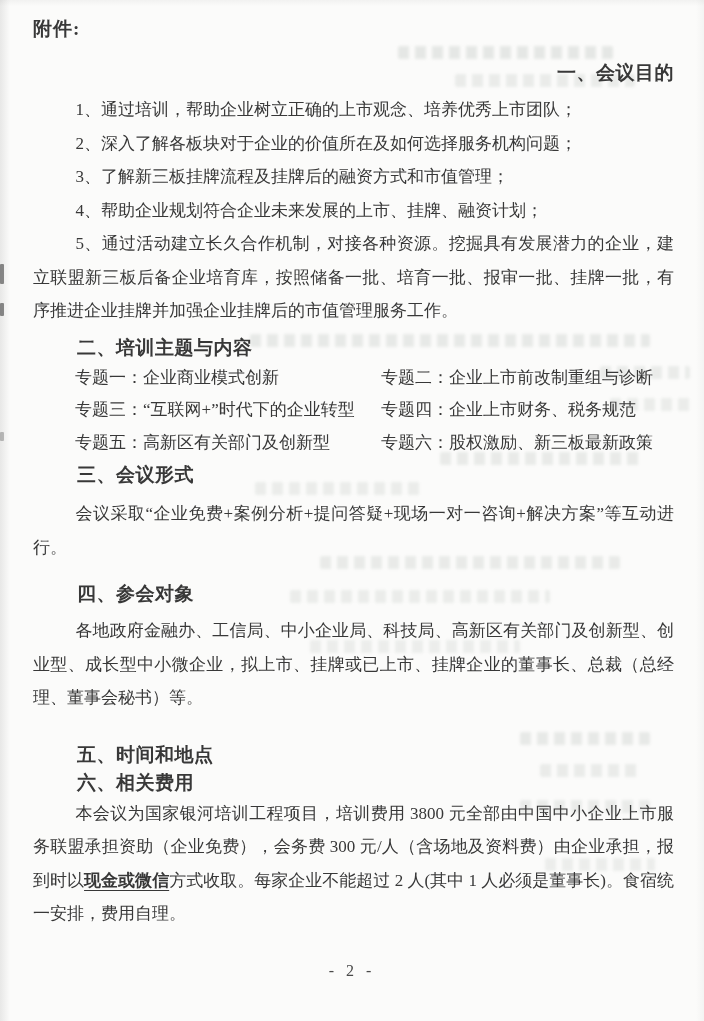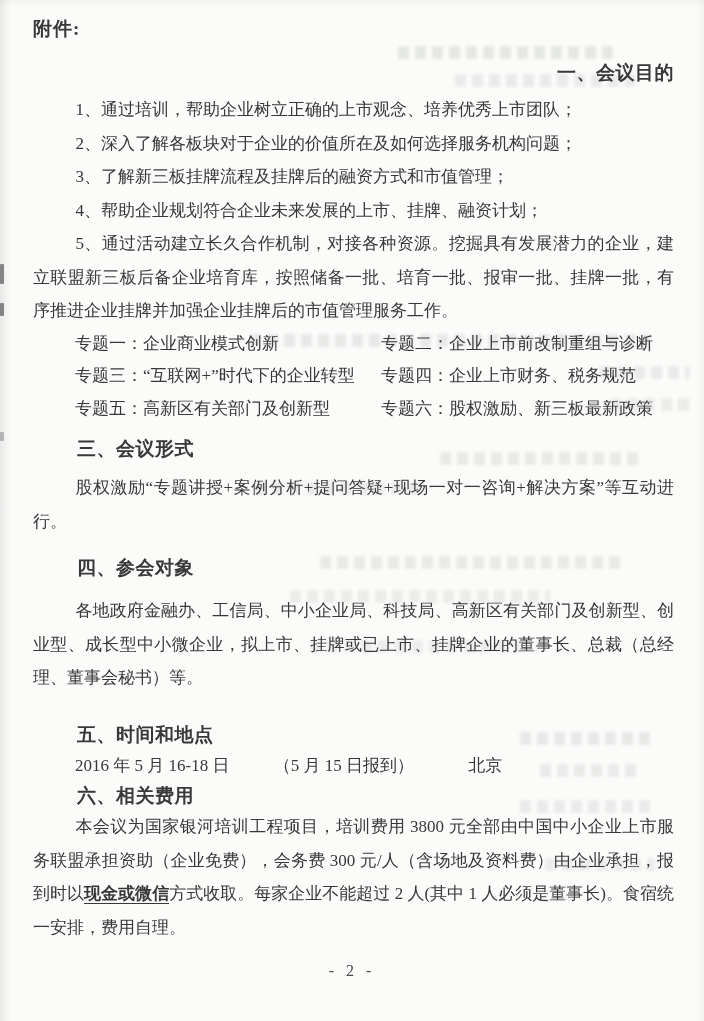--- a/index.html
+++ b/index.html
@@ -54,21 +54,21 @@
   }
   .body-text { font-size: 17px; line-height: 33.5px; text-align: justify; }
   .item { text-indent: 2.5em; }
   .flow { text-indent: 2.5em; }
   .purpose-items { margin-top: 6px; }
   .heading-topics { margin-top: 6px; }
   .topic-rows { margin-left: 42px; margin-right: -12px; }
   .topic-row { display: flex; font-size: 17px; line-height: 32.5px; }
   .topic-left { flex: 0 0 306px; }
   .topic-right { flex: 1; }
-  .heading-format { margin-top: 10px; font-family: Liberation Serif, serif; }
+  .heading-format { margin-top: 2px; font-family: Liberation Serif, serif; }
   .heading-audience { margin-top: 16px; }
   .heading-schedule { margin-top: 26px; }
   .schedule-line { font-size: 17px; line-height: 33.5px; margin-left: 42px; }
   .schedule-line .gap1 { margin-left: 40px; }
   .schedule-line .gap2 { margin-left: 50px; }
   .fees-para .pay-highlight {
     font-weight: bold;
     text-decoration: underline;
     text-underline-offset: 4px;
   }
@@ -114,53 +114,49 @@
     <div class="purpose-items body-text">
       <p class="item">1、通过培训，帮助企业树立正确的上市观念、培养优秀上市团队；</p>
       <p class="item">2、深入了解各板块对于企业的价值所在及如何选择服务机构问题；</p>
       <p class="item">3、了解新三板挂牌流程及挂牌后的融资方式和市值管理；</p>
       <p class="item">4、帮助企业规划符合企业未来发展的上市、挂牌、融资计划；</p>
       <p class="flow">5、通过活动建立长久合作机制，对接各种资源。挖掘具有发展潜力的企业，建立联盟新三板后备企业培育库，按照储备一批、培育一批、报审一批、挂牌一批，有序推进企业挂牌并加强企业挂牌后的市值管理服务工作。</p>
     </div>
   </div>
 
   <div>
+    <div class="sec-heading heading-topics">二、培训主题与内容</div>
     <div class="topic-rows">
       <div class="topic-row">
         <span class="topic-left">专题一：企业商业模式创新</span>
         <span class="topic-right">专题二：企业上市前改制重组与诊断</span>
       </div>
       <div class="topic-row">
         <span class="topic-left">专题三：“互联网+”时代下的企业转型</span>
         <span class="topic-right">专题四：企业上市财务、税务规范</span>
       </div>
       <div class="topic-row">
         <span class="topic-left">专题五：高新区有关部门及创新型</span>
         <span class="topic-right">专题六：股权激励、新三板最新政策</span>
       </div>
     </div>
   </div>
 
   <div>
     <div class="sec-heading heading-format">三、会议形式</div>
-    <p class="body-text flow" style="margin-top:8px;">股权激励“专题讲授+案例分析+提问答疑+现场一对一咨询+解决方案”等互动进行。</p>
+    <p class="body-text flow" style="margin-top:8px;">会议采取“企业免费+案例分析+提问答疑+现场一对一咨询+解决方案”等互动进行。</p>
   </div>
 
   <div>
     <div class="sec-heading heading-audience">四、参会对象</div>
-    <p class="body-text flow" style="margin-top:12px;">各地政府金融办、工信局、中小企业局、科技局、高新区有关部门及创新型、创业型、成长型中小微企业，拟上市、挂牌或已上市、挂牌企业的董事长、总裁（总经理、董事会秘书）等。</p>
+    <p class="body-text flow" style="margin-top:6px;">各地政府金融办、工信局、中小企业局、科技局、高新区有关部门及创新型、创业型、成长型中小微企业，拟上市、挂牌或已上市、挂牌企业的董事长、总裁（总经理、董事会秘书）等。</p>
   </div>
 
   <div>
     <div class="sec-heading heading-schedule">五、时间和地点</div>
-    <div class="schedule-line">
-      <span>2016 年 5 月 16-18 日</span>
-      <span class="gap1">（5 月 15 日报到）</span>
-      <span class="gap2">北京</span>
-    </div>
   </div>
 
   <div>
     <div class="sec-heading">六、相关费用</div>
     <p class="body-text flow fees-para"><span>本会议为国家银河培训工程项目，培训费用 3800 元全部由中国中小企业上市服务联盟承担资助（企业免费），会务费 300 元/人（含场地及资料费）由企业承担，报到时以</span><span class="pay-highlight">现金或微信</span><span>方式收取。每家企业不能超过 2 人(其中 1 人必须是董事长)。食宿统一安排，费用自理。</span></p>
   </div>
 
 </div>
 
 <div class="page-number">- 2 -</div>

